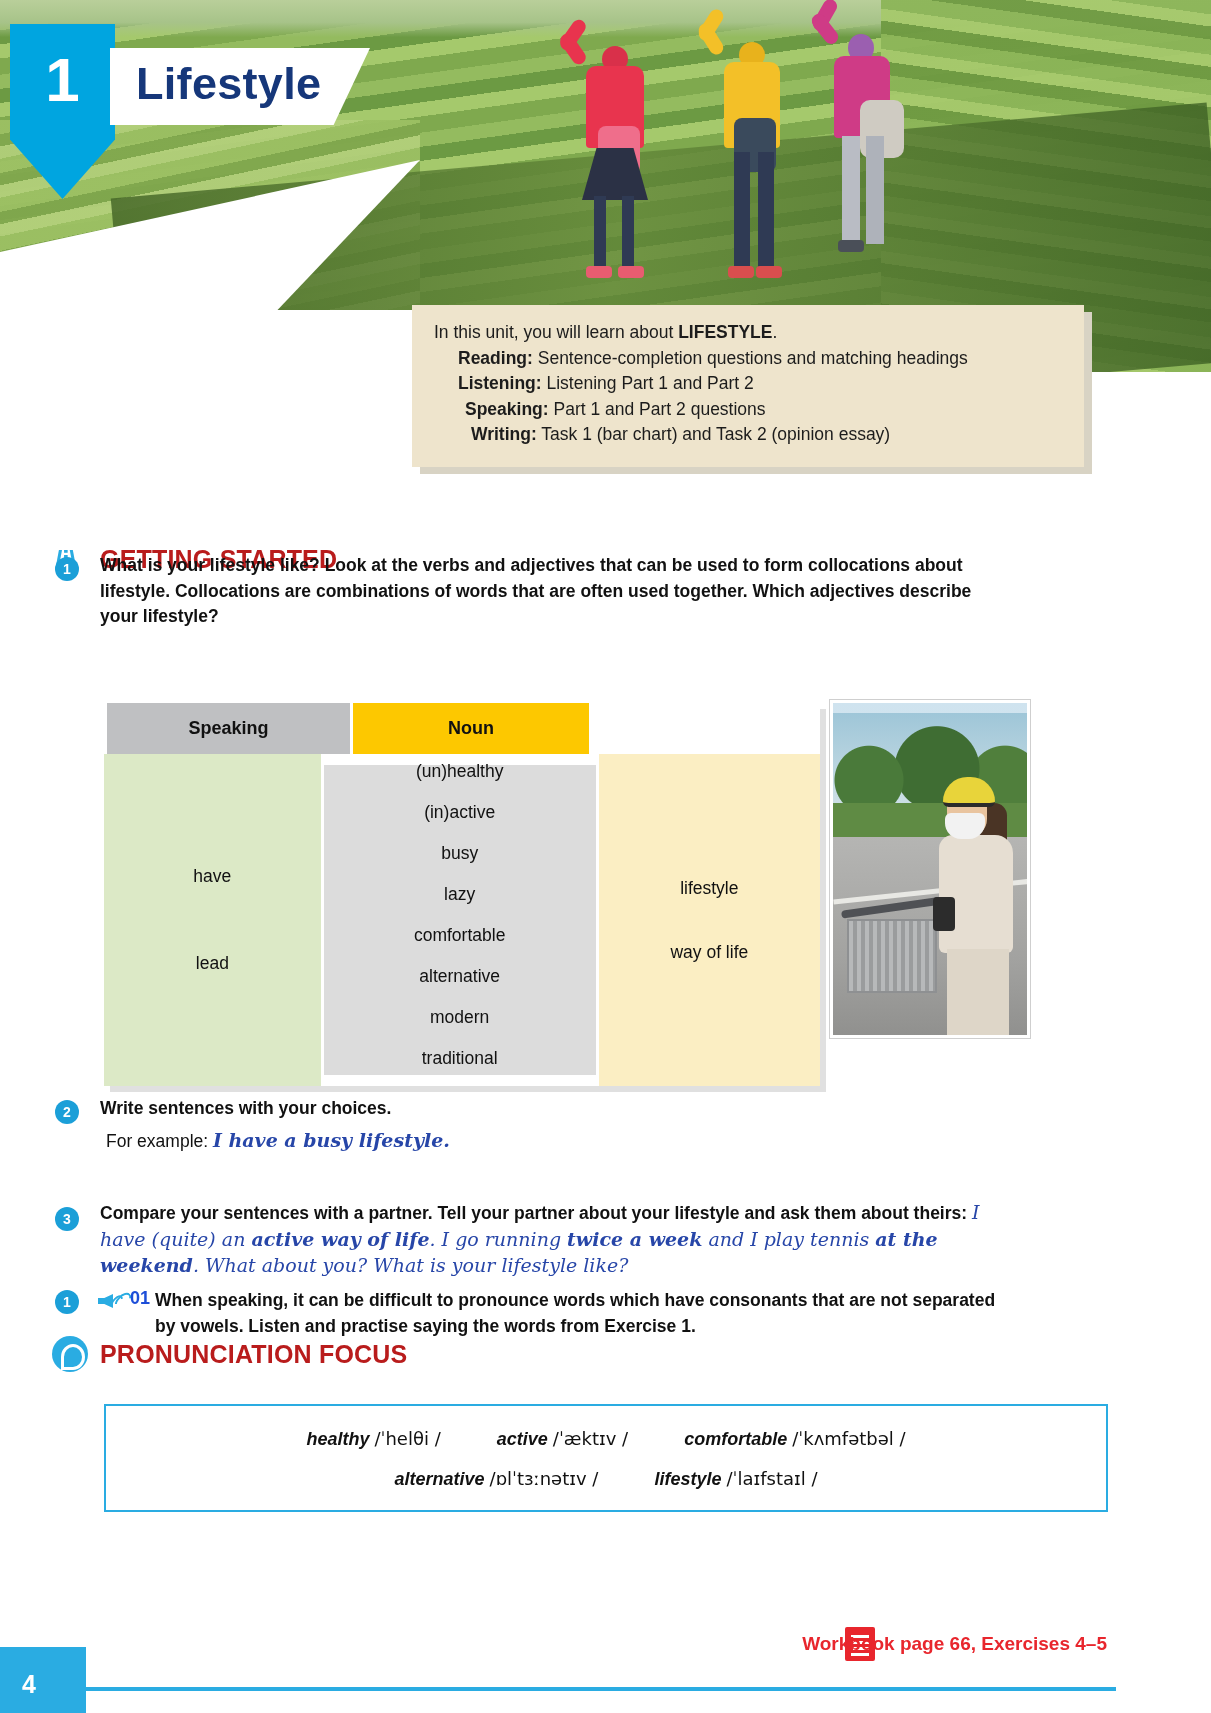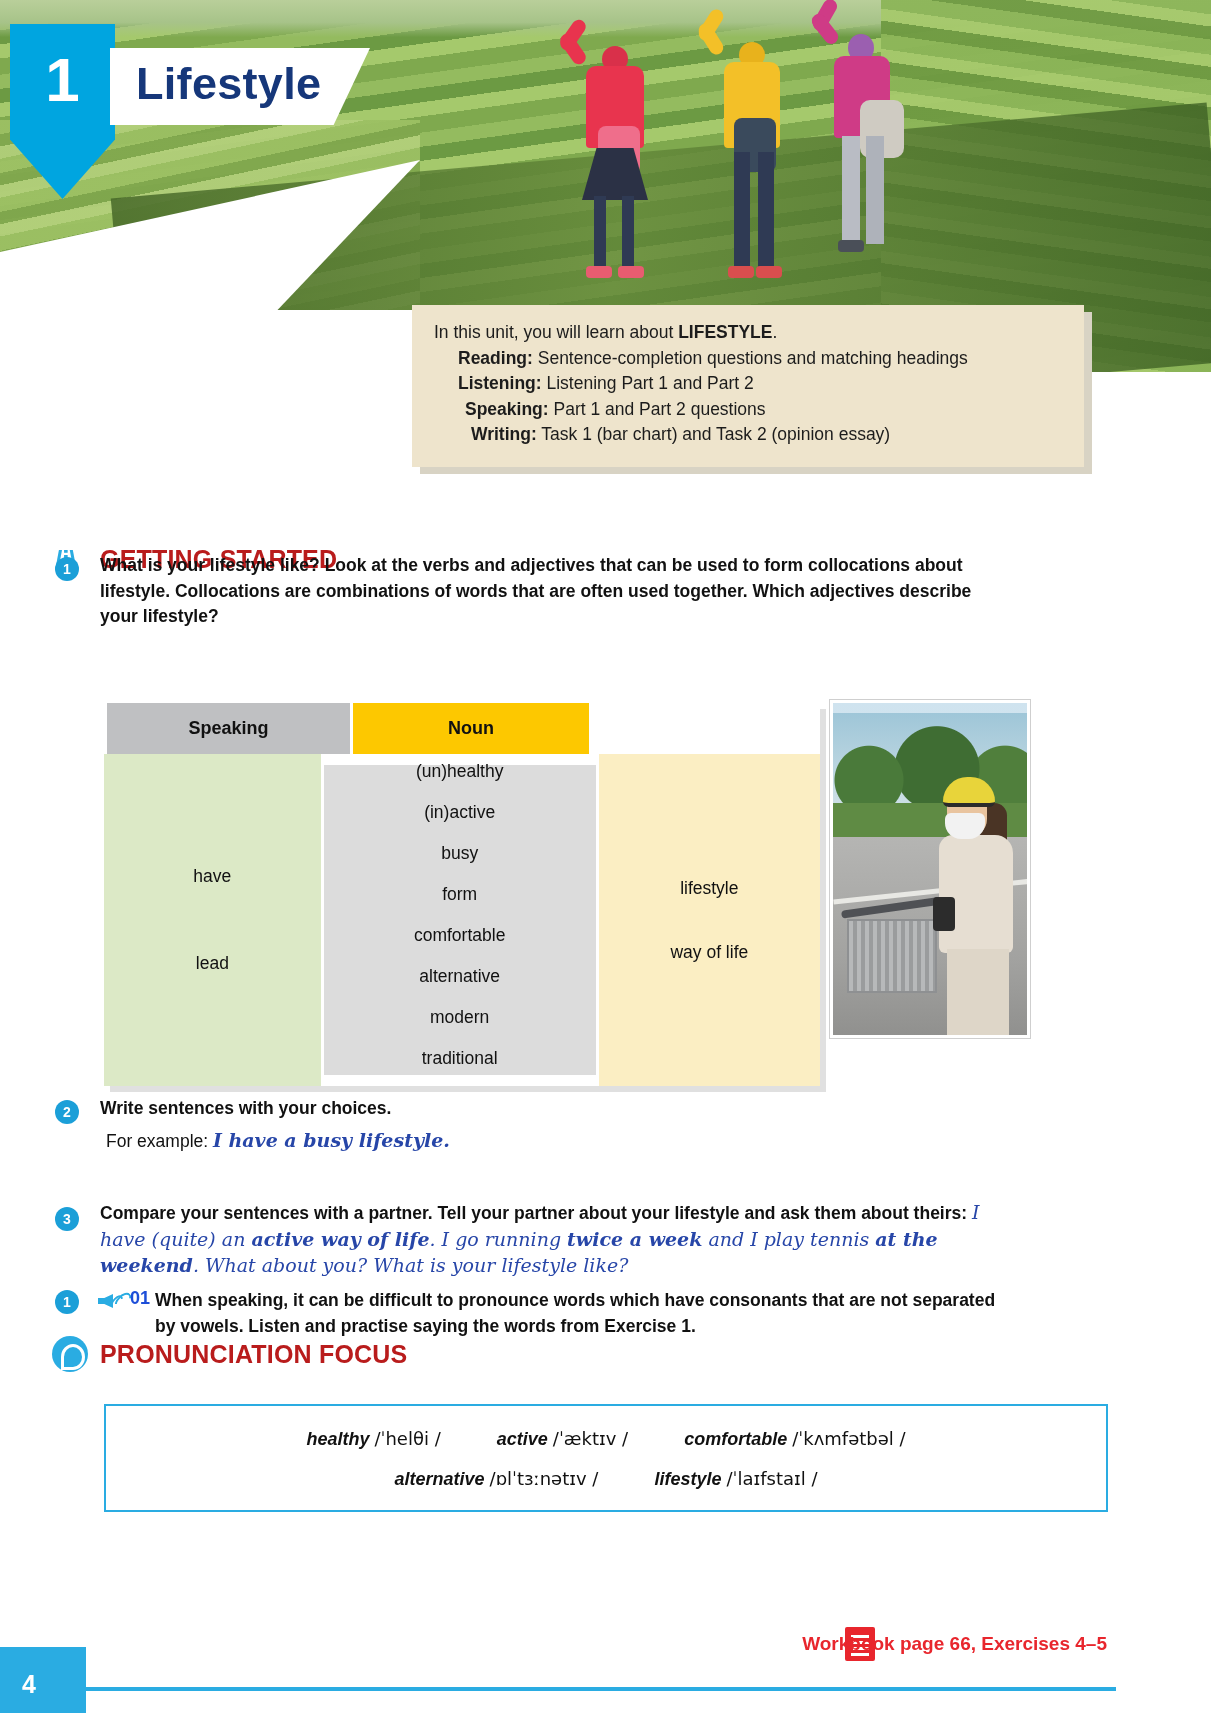--- a/index.html
+++ b/index.html
@@ -474,21 +474,21 @@
   </div>
   <div class="tbl-body">
     <div class="td verb">
       <div>have</div>
       <div>lead</div>
     </div>
     <div class="td adj">
       <div>(un)healthy</div>
       <div>(in)active</div>
       <div>busy</div>
-      <div>form</div>
+      <div>lazy</div>
       <div>comfortable</div>
       <div>alternative</div>
       <div>modern</div>
       <div>traditional</div>
     </div>
     <div class="td noun">
       <div>lifestyle</div>
       <div>way of life</div>
     </div>
   </div>

